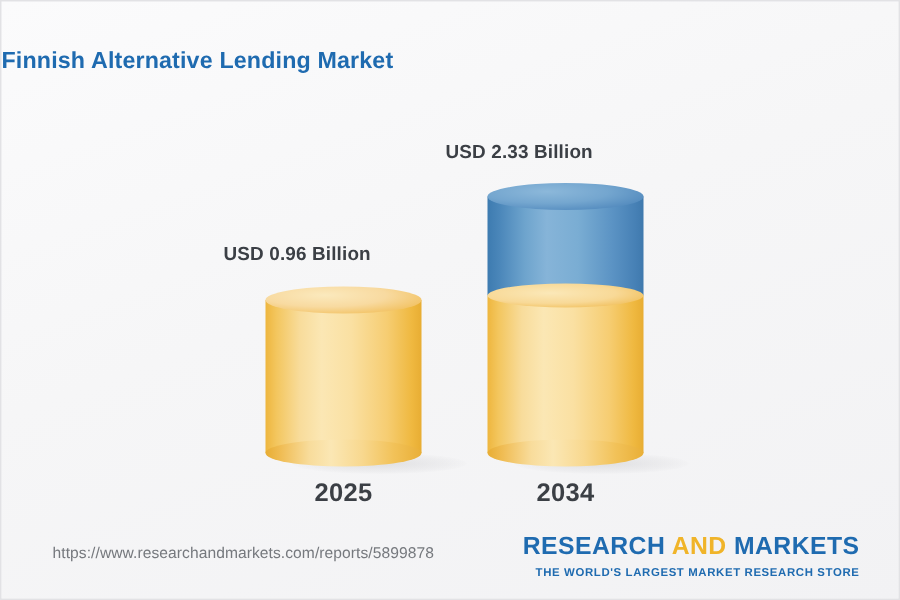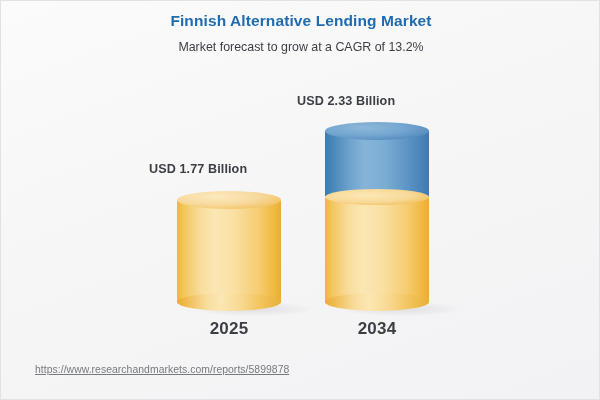--- a/index.html
+++ b/index.html
@@ -19,24 +19,24 @@
     height: 400px;
     box-sizing: border-box;
     background: linear-gradient(160deg, #fbfbfc 0%, #f6f6f7 45%, #f2f2f4 100%);
     border: 1px solid #e2e2e5;
     overflow: hidden;
   }
 
   
   .header {
     position: absolute;
-    top: 10px;
-    left: 0;
-    width: 600px;
-    text-align: center;
+    top: 30px;
+    left: 0;
+    width: 600px;
+    text-align: left;
   }
   .chart-title {
     font-size: 15.5px;
     font-weight: bold;
     color: #1f6bb0;
     letter-spacing: 0.1px;
     line-height: 20px;
     margin: 0;
   }
   .chart-subtitle {
@@ -178,21 +178,20 @@
     width: 600px;
     height: 52px;
   }
   .footer-url {
     position: absolute;
     left: 34px;
     top: 17px;
     font-size: 10.4px;
     color: #76797e;
     letter-spacing: 0.05px;
-    text-decoration: underline;
   }
   .logo {
     position: absolute;
     right: 28px;
     top: 8px;
     text-align: right;
   }
   .logo-main {
     font-size: 16.5px;
     font-weight: bold;
@@ -214,27 +213,26 @@
     white-space: nowrap;
   }
 </style>
 </head>
 <body>
 
 <div class="page">
 
   <div class="header">
     <div class="chart-title">Finnish Alternative Lending Market</div>
-    <div class="chart-subtitle">Market forecast to grow at a CAGR of 13.2%</div>
   </div>
 
   <div class="plot">
 
     <div class="bar-group g0">
-      <div class="value-label">USD 1.77 Billion</div>
+      <div class="value-label">USD 0.96 Billion</div>
       <div class="cyl">
         <div class="cyl-shadow"></div>
         <div class="cyl-body">
           <div class="seg seg-yellow"></div>
         </div>
         <div class="cap-bottom"></div>
         <div class="cap-top yellow"></div>
       </div>
       <div class="cat-label">2025</div>
     </div>
@@ -251,15 +249,19 @@
         <div class="cap-bottom"></div>
         <div class="cap-top blue"></div>
       </div>
       <div class="cat-label">2034</div>
     </div>
 
   </div>
 
   <div class="footer">
     <div class="footer-url">https://www.researchandmarkets.com/reports/5899878</div>
+    <div class="logo">
+      <div class="logo-main"><span>RESEARCH</span> <span class="logo-and">AND</span> <span>MARKETS</span></div>
+      <div class="logo-tag">THE WORLD'S LARGEST MARKET RESEARCH STORE</div>
+    </div>
   </div>
 
 </div>
 
 </body></html>

